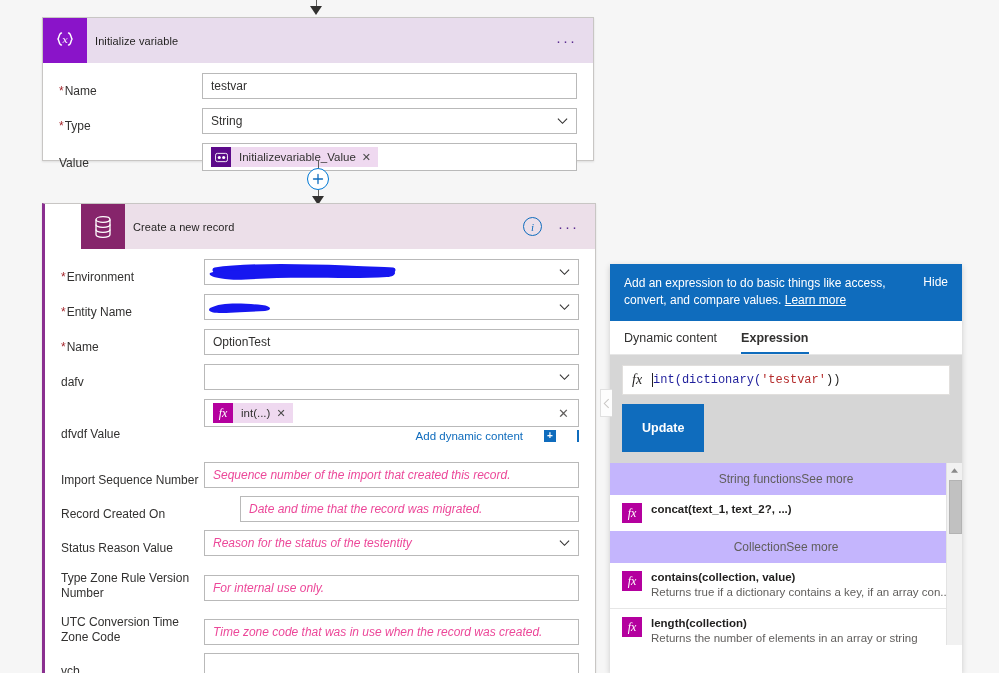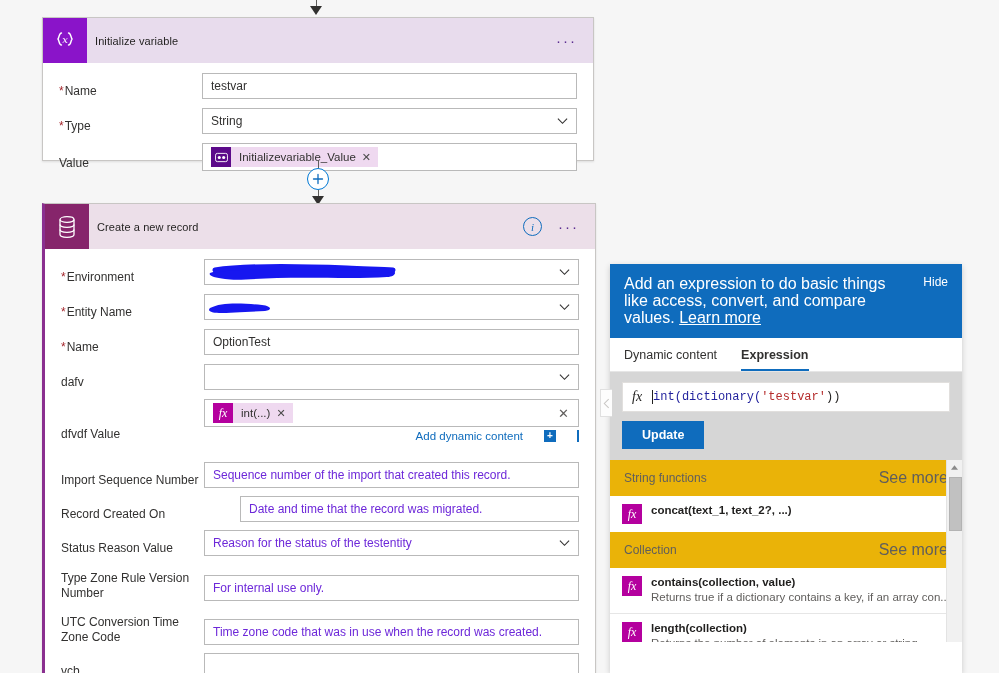--- a/index.html
+++ b/index.html
@@ -50,21 +50,21 @@
   .row{display:flex;align-items:flex-end;margin-bottom:9px;}
   .row-label{width:143px;flex:0 0 143px;font-size:12px;color:#323130;line-height:15px;padding-top:6px;}
   .row-label .req{color:#a4262c;margin-right:1px;}
   .fieldwrap{flex:1;position:relative;}
   .field{
     border:1px solid #b9b9b9;background:#ffffff;height:26px;
     display:flex;align-items:center;padding:0 8px;font-size:12px;color:#323130;
     position:relative;box-sizing:border-box;
   }
   .field.tall{height:28px;}
-  .ph{color:#6d28d9;}
+  .ph{color:#ec4899;font-style:italic;}
   .chev{
     position:absolute;right:8px;top:50%;transform:translateY(-50%);
     width:11px;height:11px;
   }
   .chev svg{display:block;}
   .clear-x{position:absolute;right:9px;top:50%;transform:translateY(-50%);color:#605e5c;font-size:13px;}
 
   
   .token{display:inline-flex;align-items:center;height:20px;background:#efd9f0;color:#323130;font-size:11.5px;}
   .token .tk-ic{
@@ -83,44 +83,44 @@
   }
   .adc .plus-sq{
     width:12px;height:12px;background:#0f6cbd;color:#fff;font-size:10px;line-height:12px;
     text-align:center;font-weight:700;display:inline-block;
   }
   .adc .bar{width:2px;height:12px;background:#0f6cbd;display:inline-block;}
 
   
   .exp-panel{position:absolute;background:#ffffff;box-shadow:0 2px 6px rgba(0,0,0,.18);}
   .exp-banner{background:#0f6cbd;color:#fff;display:flex;padding:11px 14px 12px 14px;}
-  .exp-banner .txt{flex:1;font-size:16px;line-height:17px;padding-right:10px;}
+  .exp-banner .txt{flex:1;font-size:12px;line-height:17px;padding-right:10px;}
   .exp-banner a{color:#fff;text-decoration:underline;}
   .exp-banner .hide{font-size:12px;cursor:pointer;}
   .exp-tabs{display:flex;gap:24px;padding:10px 14px 0 14px;background:#fff;border-bottom:1px solid #e6e6e6;}
   .exp-tab{font-size:12.5px;color:#323130;padding-bottom:7px;border-bottom:2px solid transparent;}
   .exp-tab.active{font-weight:700;border-bottom-color:#0f6cbd;}
   .exp-editor-area{background:#d6d6d6;padding:10px 12px 11px 12px;}
   .exp-input{
     background:#fff;border:1px solid #e1dfdd;height:28px;display:flex;align-items:center;
     padding:0 9px;font-family:"Liberation Mono","DejaVu Sans Mono",monospace;font-size:12px;
   }
   .exp-input .fxg{font-family:"Liberation Serif",serif;font-style:italic;font-size:14px;color:#201f1e;margin-right:10px;}
   .caret{display:inline-block;width:1px;height:14px;background:#201f1e;margin-right:0px;vertical-align:middle;}
   .c-fn{color:#1f1f9c;}
   .c-str{color:#b52d2d;}
   .c-par{color:#201f1e;}
   .btn-update{
     background:#0f6cbd;color:#fff;border:none;font-size:12.5px;font-weight:700;
-    padding:7px 20px;margin-top:9px;cursor:pointer;font-family:inherit;
+    padding:17px 20px;margin-top:9px;cursor:pointer;font-family:inherit;
   }
   .fn-list{position:relative;background:#f3f2f1;}
-  .fn-group{display:flex;align-items:center;justify-content:space-between;
-    padding:9px 14px 9px 14px;background:#eab308;font-size:12px;color:#605e5c;}
-  .fn-group .more{font-size:16px;color:#605e5c;}
+  .fn-group{display:flex;align-items:center;justify-content:center;
+    padding:9px 14px 9px 14px;background:#c4b5fd;font-size:12px;color:#605e5c;}
+  .fn-group .more{font-size:12px;color:#605e5c;}
   .fn-item{display:flex;align-items:flex-start;gap:9px;background:#fff;padding:7px 12px 8px 12px;}
   .fn-item + .fn-item{border-top:1px solid #e6e6e6;}
   .fx-badge{
     width:20px;height:20px;flex:0 0 20px;background:#b4009e;color:#fff;
     display:flex;align-items:center;justify-content:center;
     font-family:"Liberation Serif",serif;font-style:italic;font-size:12px;margin-top:1px;
   }
   .fn-txt{flex:1;min-width:0;}
   .fn-sig{font-size:11.5px;font-weight:700;color:#201f1e;line-height:15px;}
   .fn-desc{font-size:11.5px;color:#605e5c;line-height:15px;white-space:nowrap;overflow:hidden;text-overflow:ellipsis;}
@@ -209,21 +209,21 @@
     <div class="plus-btn">
       <svg width="12" height="12" viewBox="0 0 12 12">
           <path d="M6 1.5 V10.5 M1.5 6 H10.5" stroke="#0f6cbd" stroke-width="1.3" stroke-linecap="round"></path>
         </svg>
     </div>
     <div class="line" style="height:6px;"></div>
     <div class="arrow-head"></div>
   </div>
 
   <div class="card card-purple-edge" style="left:42px;top:203px;width:550px;height:480px;border-left-color:#8a2f8f;">
-    <div class="card-head" style="background:#ecdfe9;">
+    <div class="card-head" style="background:#ecdfe9;margin-left:36px;">
       <div class="head-icon" style="background:#86256b;">
         <svg width="20" height="24" viewBox="0 0 20 24" aria-hidden="true">
           <ellipse cx="10" cy="4.5" rx="7" ry="2.8" fill="none" stroke="#fff" stroke-width="1.3"></ellipse>
           <path d="M3 4.5 V19.5 C3 21.1 6.1 22.3 10 22.3 C13.9 22.3 17 21.1 17 19.5 V4.5" fill="none" stroke="#fff" stroke-width="1.3"></path>
           <path d="M3 9.5 C3 11.1 6.1 12.3 10 12.3 C13.9 12.3 17 11.1 17 9.5" fill="none" stroke="#fff" stroke-width="1.3"></path>
           <path d="M3 14.5 C3 16.1 6.1 17.3 10 17.3 C13.9 17.3 17 16.1 17 14.5" fill="none" stroke="#fff" stroke-width="1.3"></path>
         </svg>
       </div>
       <div class="head-title">Create a new record</div>
       <div class="head-actions">

